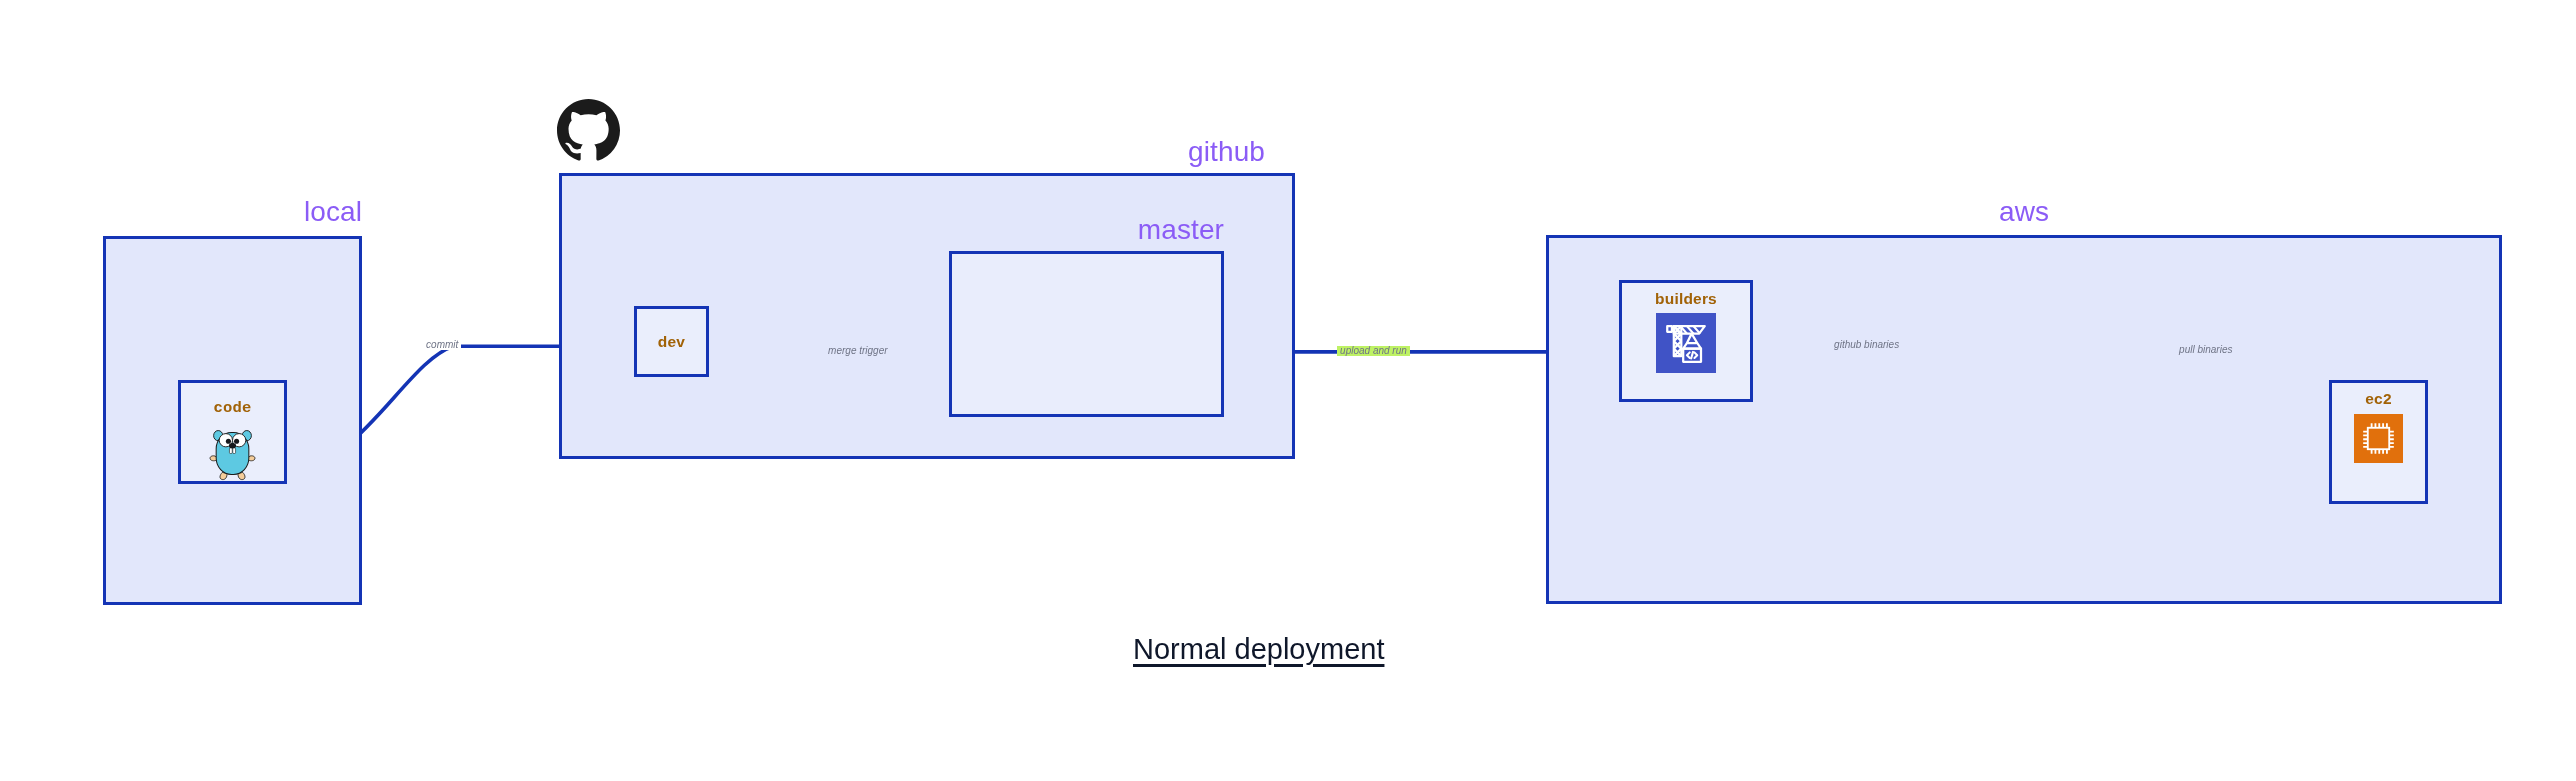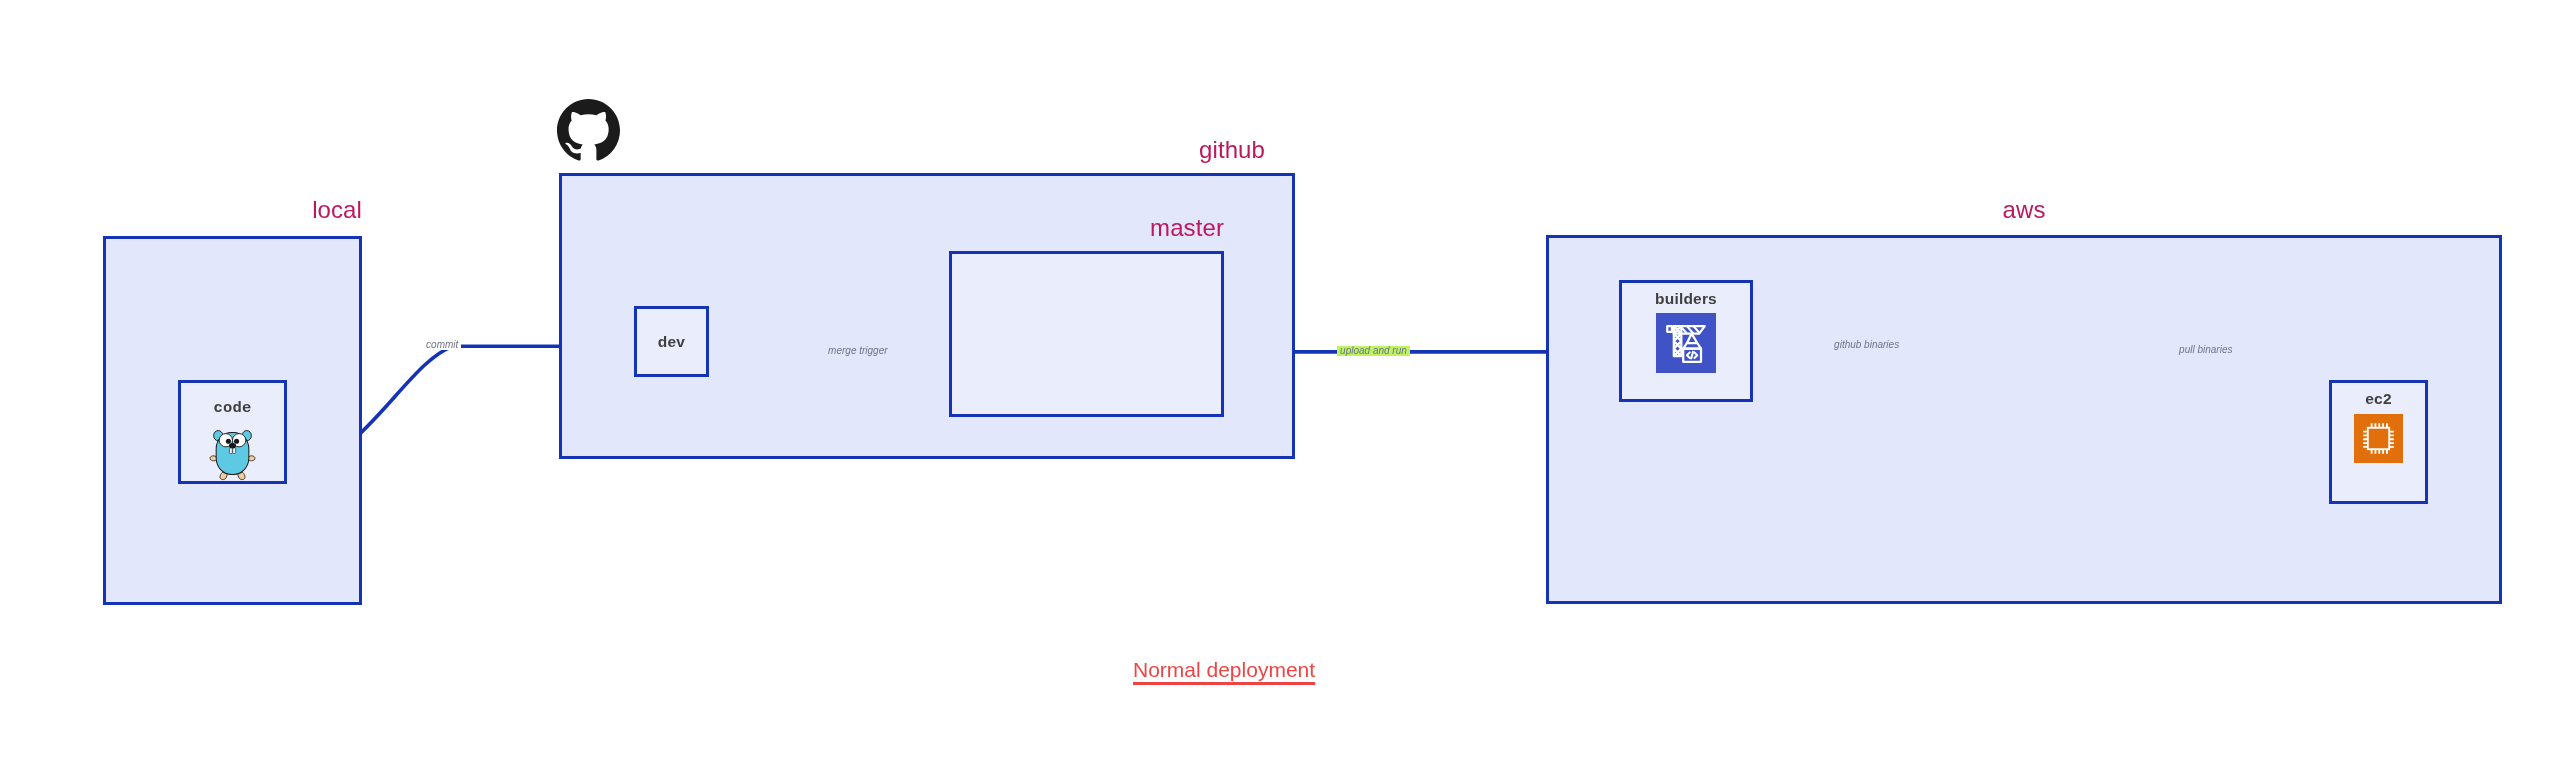--- a/index.html
+++ b/index.html
@@ -24,42 +24,42 @@
     background: #e2e7fb;
     border: 3.1px solid #1434b5;
     box-sizing: border-box;
   }
   .group.nested {
     background: #e9edfc;
     border-width: 3.1px;
   }
   .group-label {
     position: absolute;
-    color: #be185d;
-    font-size: 24px;
+    color: #8b5cf6;
+    font-size: 28px;
     font-weight: 400;
     letter-spacing: 0.1px;
     white-space: nowrap;
     line-height: 1;
   }
 
   
   .node {
     position: absolute;
     background: #eaeefc;
     border: 3.1px solid #1434b5;
     box-sizing: border-box;
     display: flex;
     flex-direction: column;
     align-items: center;
   }
   .node-title {
     font-size: 15.5px;
     font-weight: 700;
-    color: #404040;
+    color: #a16207;
     line-height: 1;
     letter-spacing: 0.2px;
     white-space: nowrap;
   }
   .node-icon {
     display: block;
   }
 
   
   .edge-layer {
@@ -76,28 +76,27 @@
     font-style: italic;
     color: #6f7486;
     white-space: nowrap;
     background: transparent;
     line-height: 1;
   }
 
   
   .caption {
     position: absolute;
-    font-size: 21px;
-    color: #ef4444;
+    font-size: 29px;
+    color: #0f172a;
     text-decoration: underline;
     text-underline-offset: 5.2px;
     text-decoration-thickness: 2.6px;
     white-space: nowrap;
     line-height: 1;
-    margin-top: 24px;
   }
 
   
   .gh-mark { position: absolute; }
 </style>
 </head>
 <body>
 
 <div id="stage">
 

